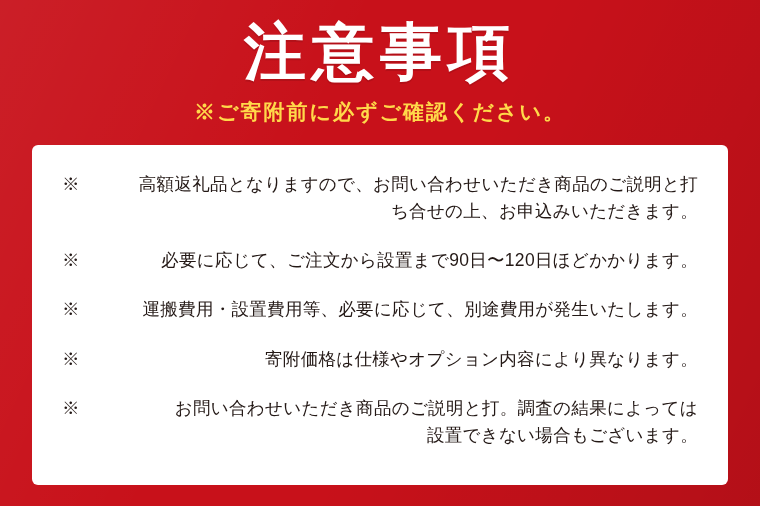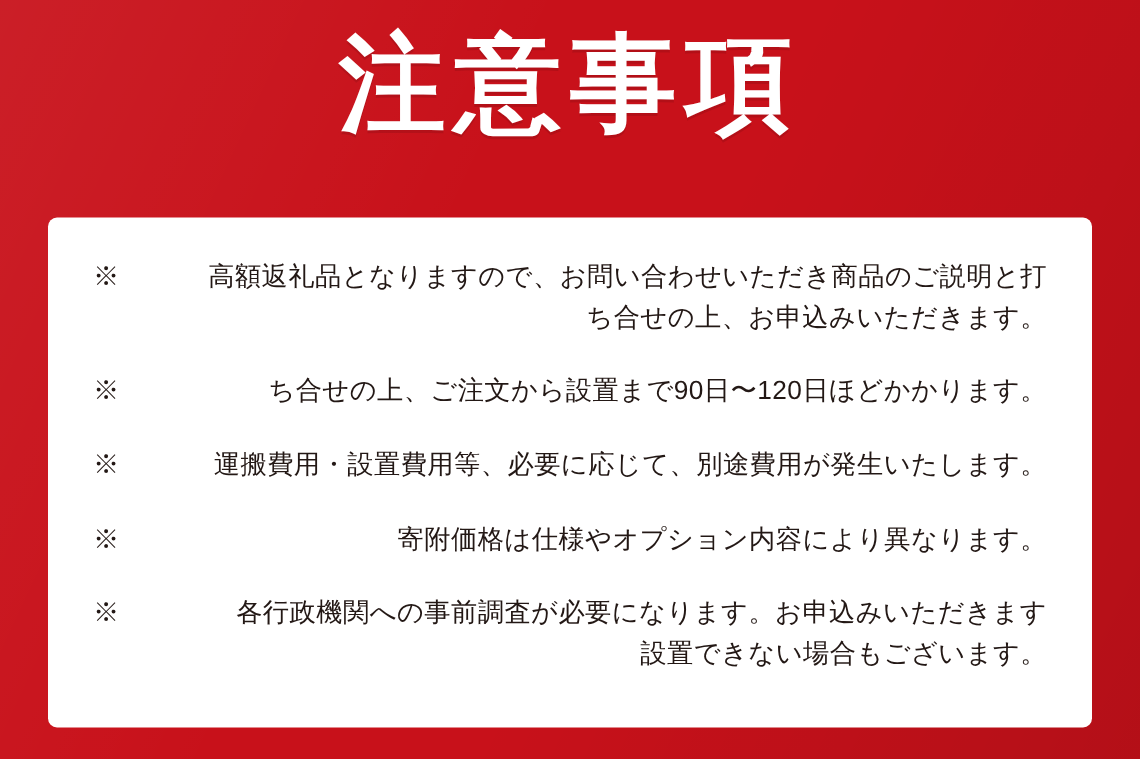--- a/index.html
+++ b/index.html
@@ -29,21 +29,21 @@
     background:
       linear-gradient(115deg, rgba(255,255,255,0.06) 0%, rgba(255,255,255,0.00) 38%),
       linear-gradient(295deg, rgba(0,0,0,0.10) 0%, rgba(0,0,0,0.00) 45%);
     pointer-events: none;
   }
   .headline {
     position: relative;
     text-align: center;
     padding-top: 18px;
     color: #ffffff;
-    font-size: 71px;
+    font-size: 62px;
     line-height: 1.1;
     font-weight: bold;
     letter-spacing: 6px;
     text-shadow: 0 2px 0 rgba(0,0,0,0.10);
   }
   .subline {
     position: relative;
     text-align: center;
     margin-top: 12px;
     color: #ffd94a;
@@ -90,46 +90,47 @@
     text-align: right;
   }
 </style>
 </head>
 <body>
 
 <div class="banner">
 
   <div class="headline">注意事項</div>
 
+  <div class="subline">※ご寄附前に必ずご確認ください。</div>
 
   <div class="card">
     <div class="note-list">
 
       <div class="note">
         <span class="note-mark">※</span>
         <span class="note-text">高額返礼品となりますので、お問い合わせいただき商品のご説明と打
 ち合せの上、お申込みいただきます。</span>
       </div>
 
       <div class="note">
         <span class="note-mark">※</span>
-        <span class="note-text">ち合せの上、ご注文から設置まで90日〜120日ほどかかります。</span>
+        <span class="note-text">必要に応じて、ご注文から設置まで90日〜120日ほどかかります。</span>
       </div>
 
       <div class="note">
         <span class="note-mark">※</span>
         <span class="note-text">運搬費用・設置費用等、必要に応じて、別途費用が発生いたします。</span>
       </div>
 
       <div class="note">
         <span class="note-mark">※</span>
         <span class="note-text">寄附価格は仕様やオプション内容により異なります。</span>
       </div>
 
       <div class="note">
         <span class="note-mark">※</span>
-        <span class="note-text">各行政機関への事前調査が必要になります。お申込みいただきます
+        <span class="note-text">お問い合わせいただき商品のご説明と打。調査の結果によっては
 設置できない場合もございます。</span>
       </div>
 
     </div>
   </div>
 </div>
 
 </body></html>

